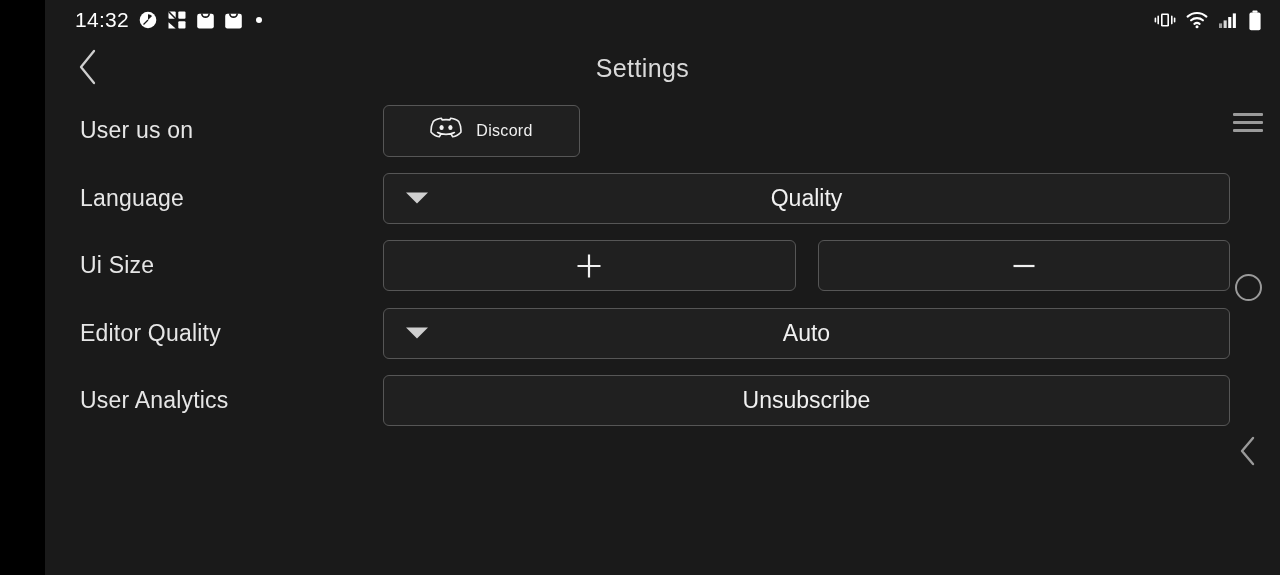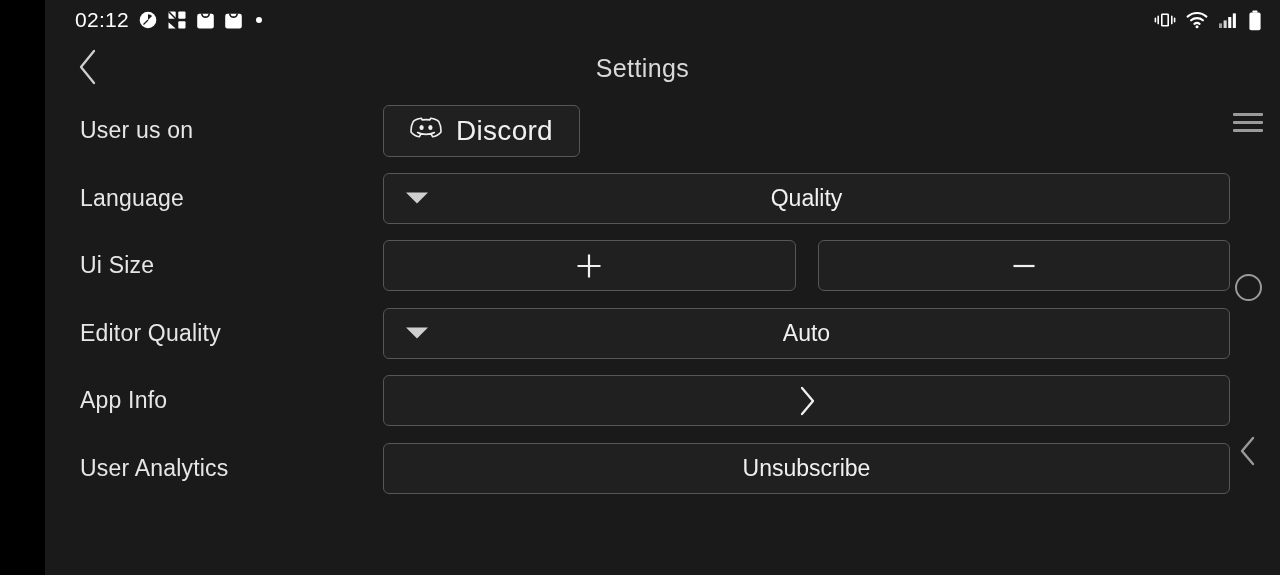--- a/index.html
+++ b/index.html
@@ -83,21 +83,21 @@
     color:#f0f0f0; font-size:23px;
     cursor:pointer;
     user-select:none;
   }
   .ctl.full { flex:1 1 auto; }
   .ctl.half { flex:1 1 0; }
   .ctl.discord {
     flex:0 0 197px; width:197px;
     gap:14px; height:52px;
   }
-  .ctl.discord .dlabel { font-size:28px; letter-spacing:0.3px; }
+  .ctl.discord .dlabel { font-size:16px; letter-spacing:0.3px; }
   .caret {
     position:absolute; left:22px; top:50%;
     transform:translateY(-50%);
     width:0; height:0;
     border-left:11px solid transparent;
     border-right:11px solid transparent;
     border-top:11px solid #cfcfcf;
   }
   .chev-right {
     display:inline-flex; align-items:center; justify-content:center;
@@ -131,21 +131,21 @@
 <body>
 
 <div id="screen">
 
   <div class="bezel-left"></div>
 
   <div class="app">
 
     <div class="statusbar">
       <div class="sb-left">
-        <span class="sb-time">02:12</span>
+        <span class="sb-time">14:32</span>
         <span class="sb-ico">
           <svg width="20" height="20" viewBox="0 0 20 20">
               <circle cx="10" cy="10" r="8.3" fill="#fff"></circle>
               <path d="M10 10 L10 4.2 A5.8 5.8 0 0 1 14.1 5.9 Z" fill="#1a1a1a"></path>
               <path d="M10 10 L5.5 14.5" stroke="#1a1a1a" stroke-width="1.3"></path>
             </svg>
         </span>
         <span class="sb-ico">
           <svg width="20" height="20" viewBox="0 0 20 20">
             <rect x="1.5" y="1.5" width="7.2" height="7.2" rx="1" fill="#fff"></rect>
@@ -267,32 +267,20 @@
         <div class="row-label">Editor Quality</div>
         <div class="row-ctl">
           <div class="ctl full">
             <span class="caret"></span>
             <span>Auto</span>
           </div>
         </div>
       </div>
 
 
-      <div class="row">
-        <div class="row-label">App Info</div>
-        <div class="row-ctl">
-          <div class="ctl full">
-            <span class="chev-right">
-              <svg width="20" height="32" viewBox="0 0 20 32">
-                <path d="M5 3 L16 16 L5 29" fill="none" stroke="#f0f0f0" stroke-width="2.3" stroke-linecap="round" stroke-linejoin="round"></path>
-              </svg>
-            </span>
-          </div>
-        </div>
-      </div>
 
       <div class="row">
         <div class="row-label">User Analytics</div>
         <div class="row-ctl">
           <div class="ctl full">
             <span>Unsubscribe</span>
           </div>
         </div>
       </div>
 

